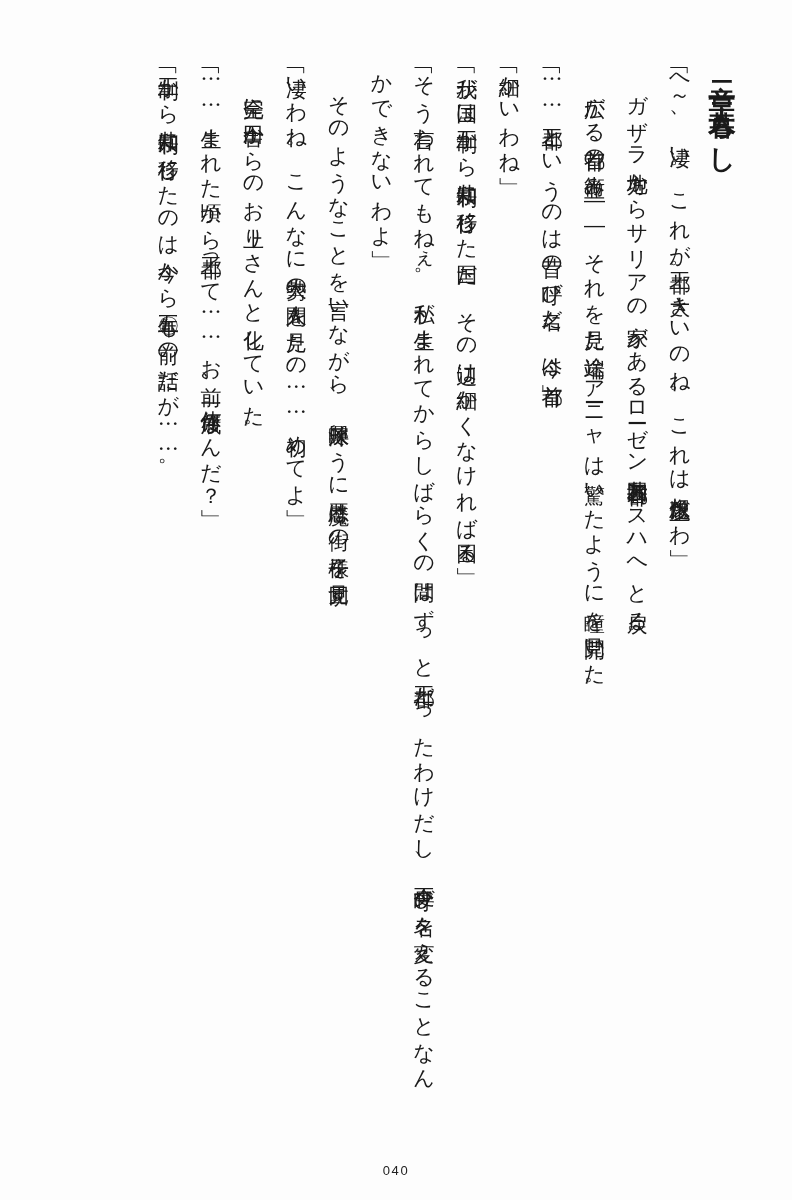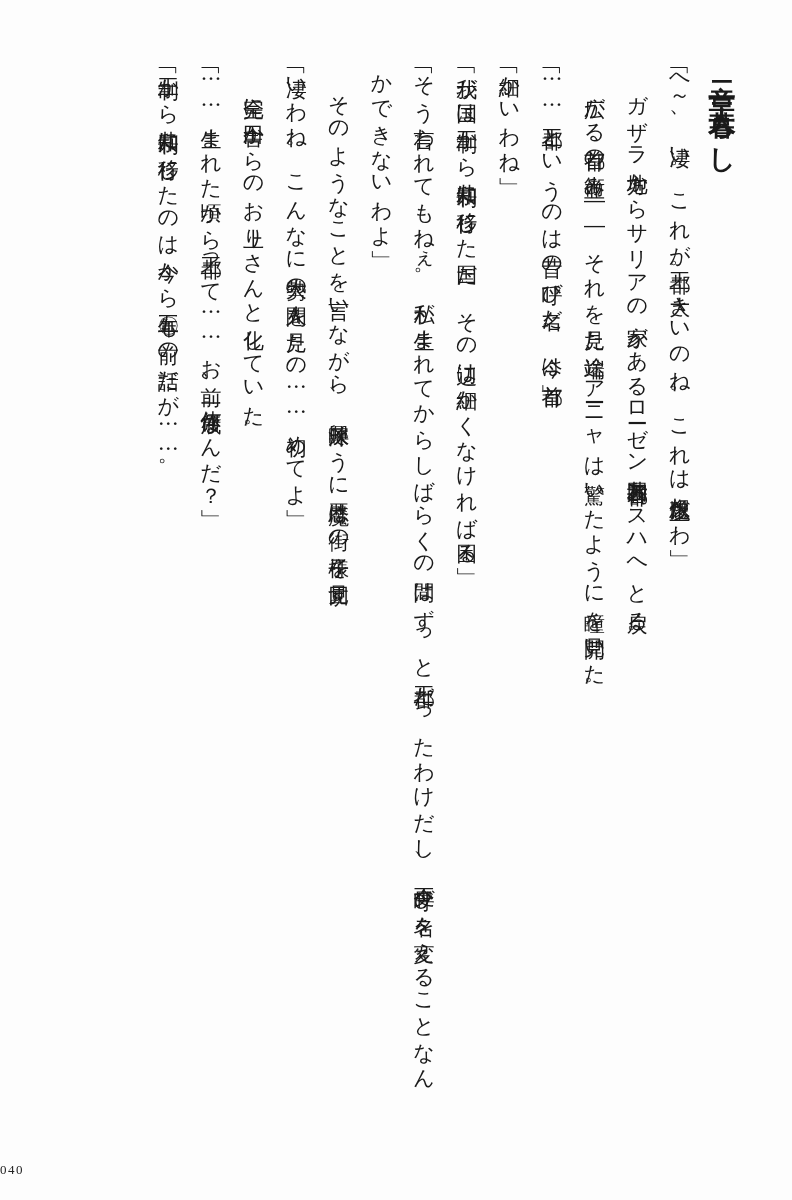--- a/index.html
+++ b/index.html
@@ -49,24 +49,25 @@
     text-indent: 0;
   }
   .para.indent {
     text-indent: 1em;
   }
   .pagenum {
     position: absolute;
     bottom: 22px;
     left: 0;
     width: 792px;
+    text-align: center;
     font-size: 13px;
     letter-spacing: 0.12em;
     color: #222;
-    font-family: Liberation Serif, serif;
+    font-family: Liberation Sans, sans-serif;
   }
 </style>
 </head>
 <body>
 
 <div class="page">
 
   <div class="vtext">
 
     <div class="chapter-title"><span class="num">二章</span><span>二人暮らし</span></div>

